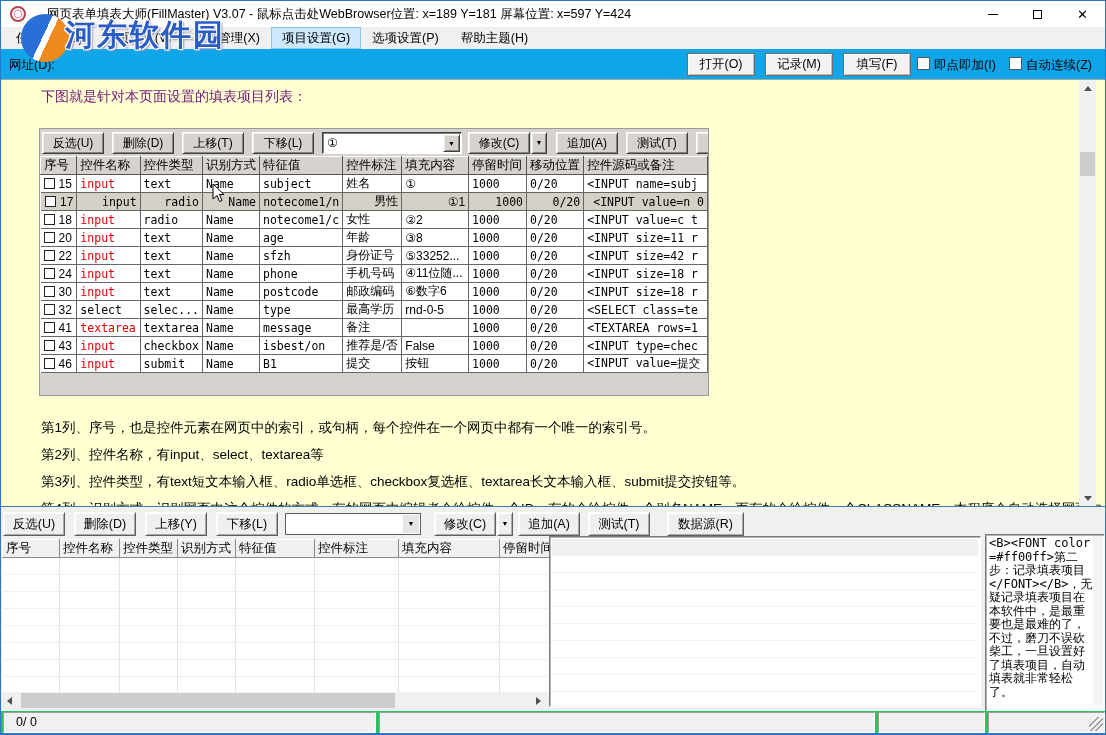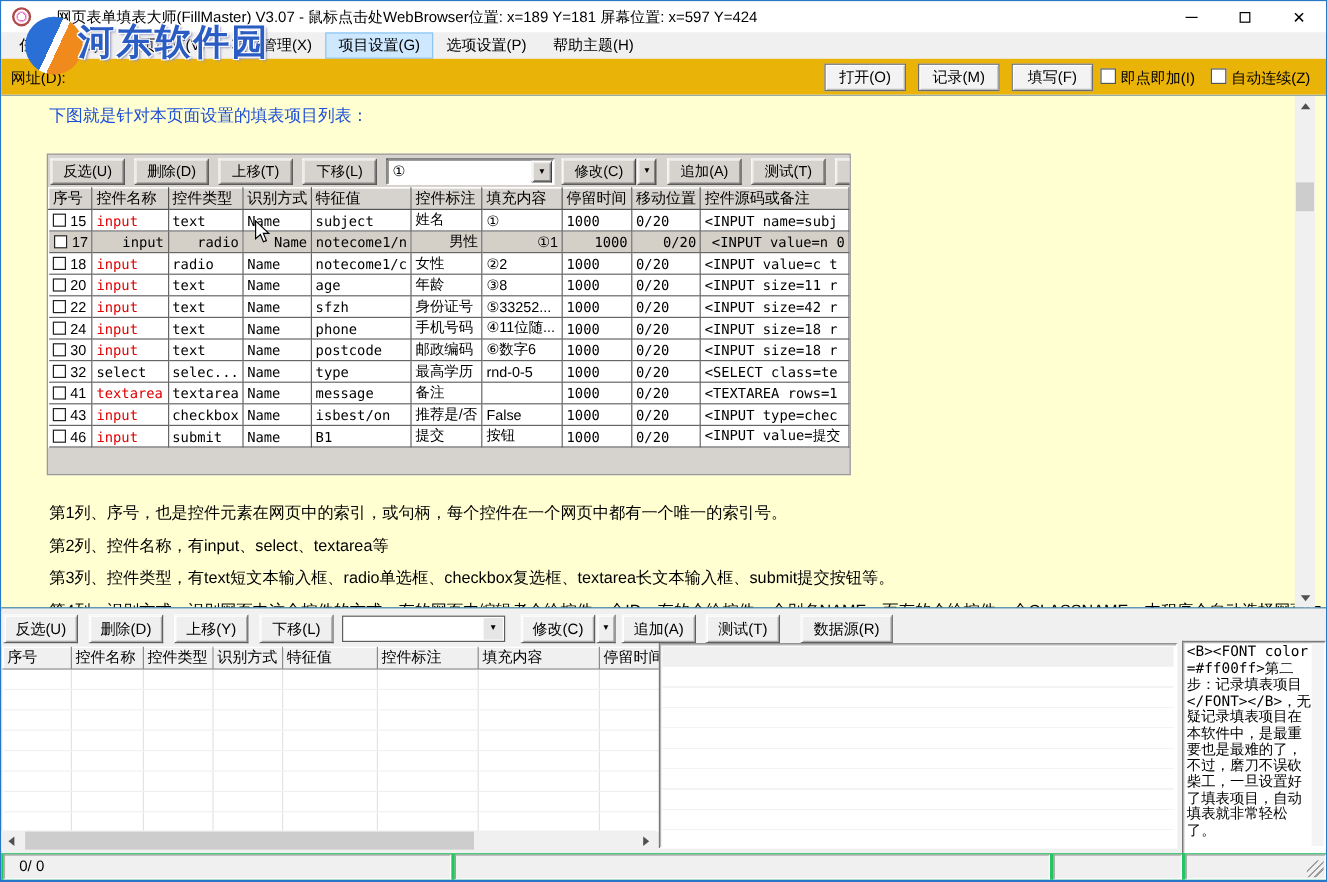--- a/index.html
+++ b/index.html
@@ -19,39 +19,39 @@
   .glyph-max { width:9px; height:9px; border:1px solid #000; display:block; }
   .glyph-close { font-size:13px; line-height:13px; }
 
   
   .menubar { position:absolute; left:0; top:26px; width:100%; height:22px; background:#f0f0f0;
              display:flex; align-items:stretch; padding-left:4px; font-size:12.5px; }
   .menu-item { padding:0 10px; display:flex; align-items:center; border:1px solid transparent; }
   .menu-item.active { background:#cde8ff; border:1px solid #8cc5f2; }
 
   
-  .urlbar { position:absolute; left:0; top:48px; width:100%; height:30px; background:#eab308; }
+  .urlbar { position:absolute; left:0; top:48px; width:100%; height:30px; background:#0ea5e9; }
   .url-label { position:absolute; left:8px; top:8px; font-size:12.5px; }
   .url-combo { position:absolute; left:57px; top:5px; width:620px; height:21px; background:#fff;
                border:1px solid #7a7a7a; }
   .url-combo .drop { position:absolute; right:0; top:0; width:17px; height:19px; background:#e8e8e8;
                border-left:1px solid #a0a0a0; display:flex; align-items:center; justify-content:center;
                font-size:7px; color:#333; }
   .wm-url { position:absolute; left:5px; top:0px; font-size:17px; font-weight:bold; color:#1f8a3d;
             letter-spacing:1px; text-shadow:0 0 1px #0a5; }
   .topbtn { position:absolute; top:4px; height:23px; width:68px; background:#f3f3f3;
             border:1px solid #6d6d6d; box-shadow:inset 1px 1px 0 #fff,inset -1px -1px 0 #bdbdbd;
             font-size:12.5px; text-align:center; line-height:21px; }
   .chk { position:absolute; top:8px; display:flex; align-items:flex-start; font-size:12.5px; gap:4px; }
   .chk .box { width:13px; height:13px; border:1px solid #555; background:#fff; display:inline-block; }
 
   
   .content { position:absolute; left:0; top:78px; width:1106px; height:428px; background:#ffffd2;
              border-top:1px solid #9aa; border-bottom:1px solid #3c7fb1; overflow:hidden; }
-  .intro { position:absolute; left:40px; top:8px; font-size:14px; color:#1d4ed8; }
+  .intro { position:absolute; left:40px; top:8px; font-size:14px; color:#701a75; }
   .para { position:absolute; left:40px; font-size:13.5px; line-height:16px; white-space:nowrap; }
 
   .inner-shot { position:absolute; left:38px; top:48px; width:670px; height:268px;
                 background:#d6d3ce; border:1px solid #9a9a9a; overflow:hidden; }
   .btn95 { background:#d6d3ce; border:1px solid; border-color:#fff #404040 #404040 #fff;
            box-shadow:inset 1px 1px 0 #efedea, inset -1px -1px 0 #848484;
            font-size:12px; text-align:center; }
   .ishot-btn { position:absolute; top:3px; height:22px; width:62px; line-height:20px; }
   .ishot-combo { position:absolute; top:3px; left:282px; width:140px; height:22px; background:#fff;
                  border:1px solid; border-color:#404040 #fff #fff #404040;

